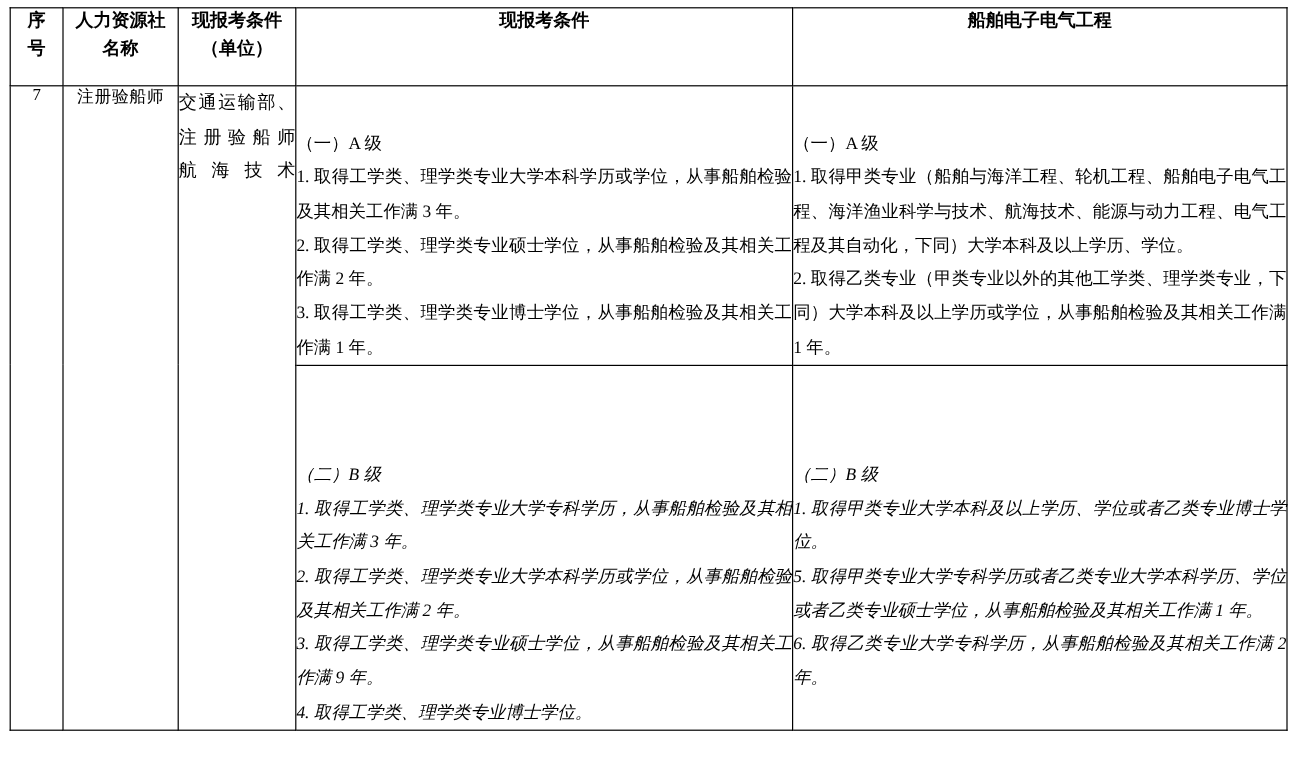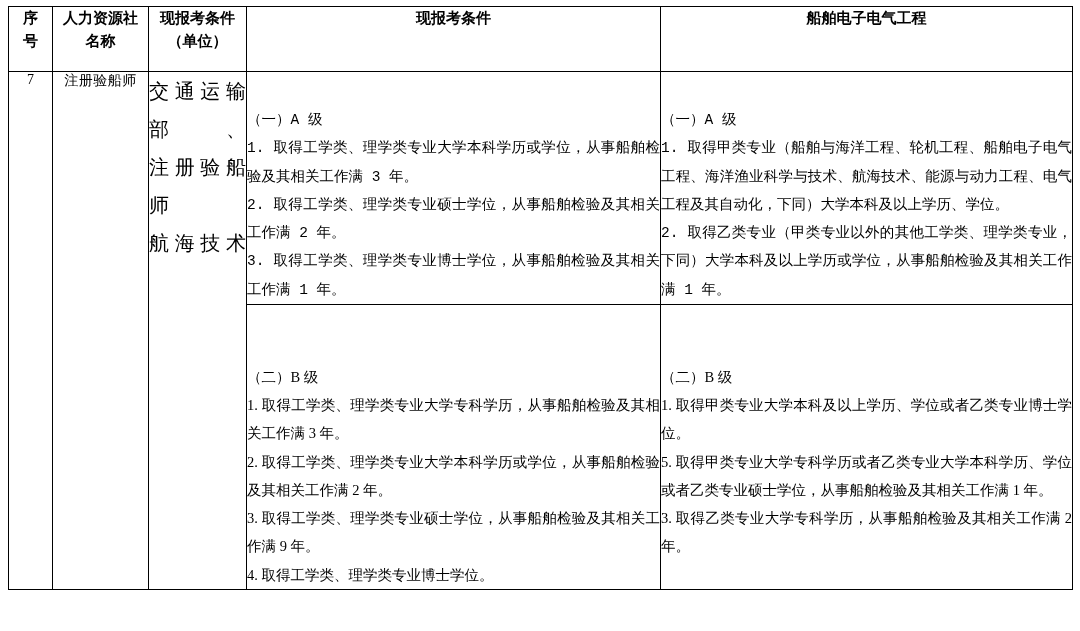--- a/index.html
+++ b/index.html
@@ -59,36 +59,36 @@
     font-size: 14px;
   }
   .cell-name {
     text-align: center;
     vertical-align: middle;
     font-size: 14px;
     letter-spacing: 0.5px;
   }
   .cell-dept {
     vertical-align: middle;
-    font-size: 20px;
+    font-size: 15px;
     line-height: 1.9;
     padding: 0 8px;
     text-align: justify;
     text-align-last: justify;
   }
   .cell-dept span { display: block; }
 
   .cell-text {
     font-size: 14.5px;
     line-height: 1.95;
     padding: 16px 14px 16px 16px;
     text-align: justify;
   }
-  .cell-text.pad-a { padding-top: 34px; font-family: Liberation Mono, monospace; }
-  .cell-text.pad-b { padding-top: 58px; }
+  .cell-text.pad-a { padding-top: 34px; }
+  .cell-text.pad-b { padding-top: 77px; font-style: italic; }
   .cell-text p {
     margin: 0;
   }
   .grade-title {
     margin-bottom: 1px;
   }
 </style>
 </head>
 <body>
 
@@ -149,18 +149,18 @@
           <p class="grade-title">（二）B 级</p>
           <p>1. 取得工学类、理学类专业大学专科学历，从事船舶检验及其相关工作满 3 年。</p>
           <p>2. 取得工学类、理学类专业大学本科学历或学位，从事船舶检验及其相关工作满 2 年。</p>
           <p>3. 取得工学类、理学类专业硕士学位，从事船舶检验及其相关工作满 9 年。</p>
           <p>4. 取得工学类、理学类专业博士学位。</p>
         </td>
         <td class="cell-text pad-b">
           <p class="grade-title">（二）B 级</p>
           <p>1. 取得甲类专业大学本科及以上学历、学位或者乙类专业博士学位。</p>
           <p>5. 取得甲类专业大学专科学历或者乙类专业大学本科学历、学位或者乙类专业硕士学位，从事船舶检验及其相关工作满 1 年。</p>
-          <p>3. 取得乙类专业大学专科学历，从事船舶检验及其相关工作满 2 年。</p>
+          <p>6. 取得乙类专业大学专科学历，从事船舶检验及其相关工作满 2 年。</p>
         </td>
       </tr>
     </tbody>
   </table>
 </div>
 
 </body></html>

